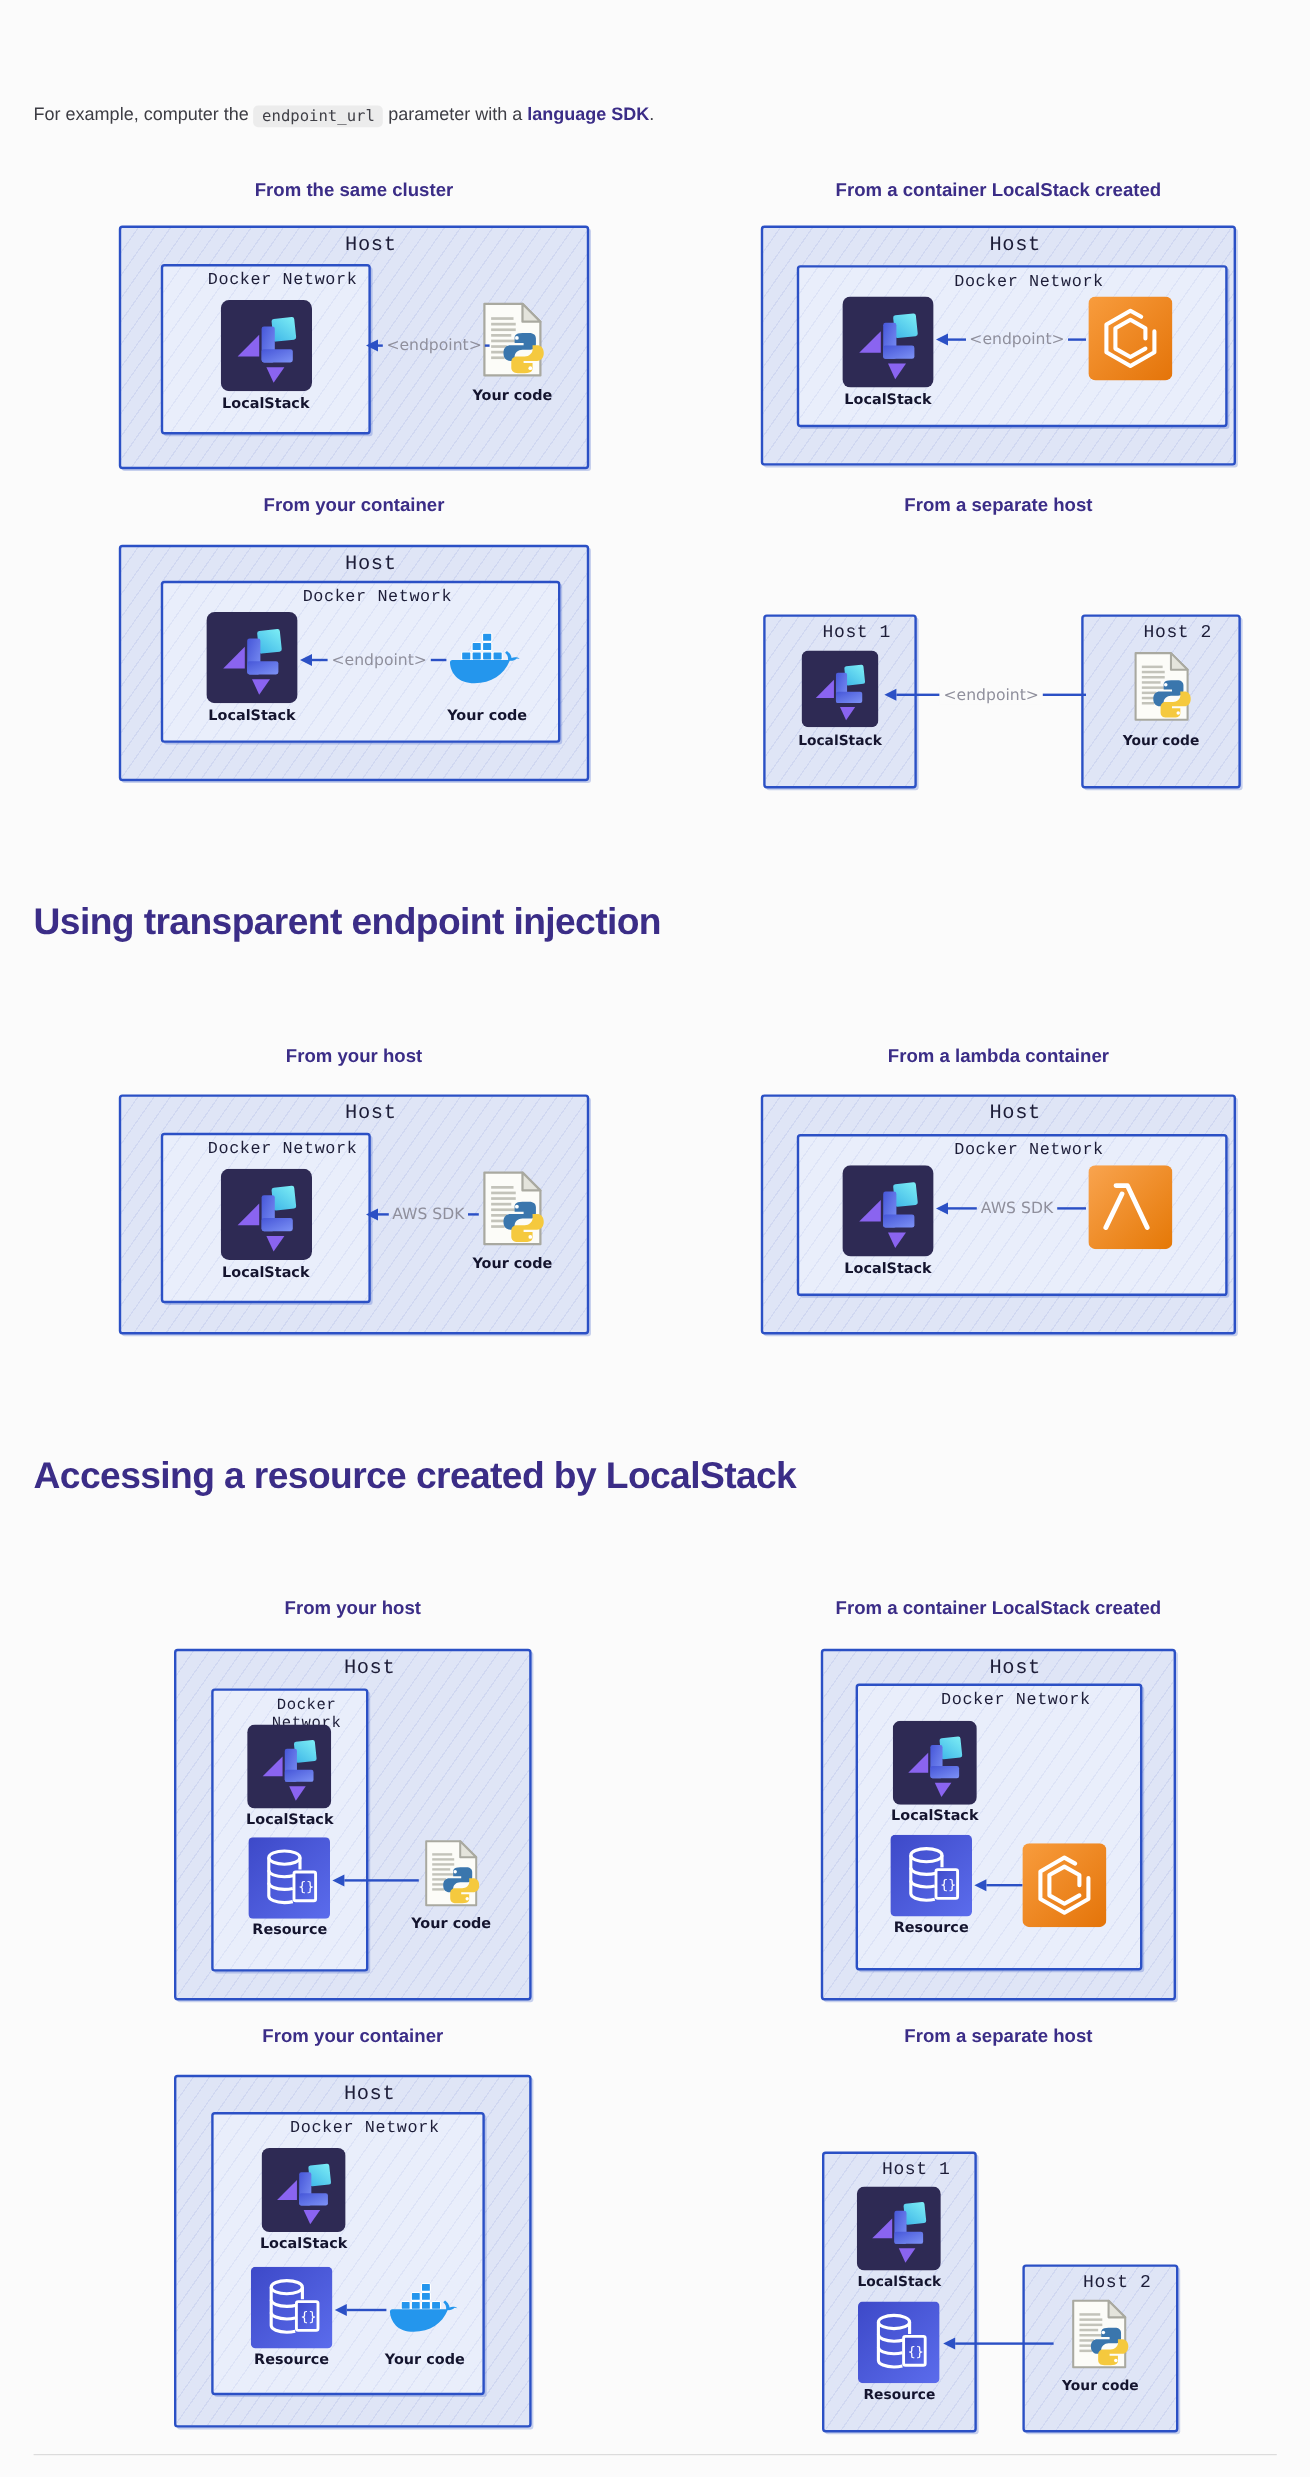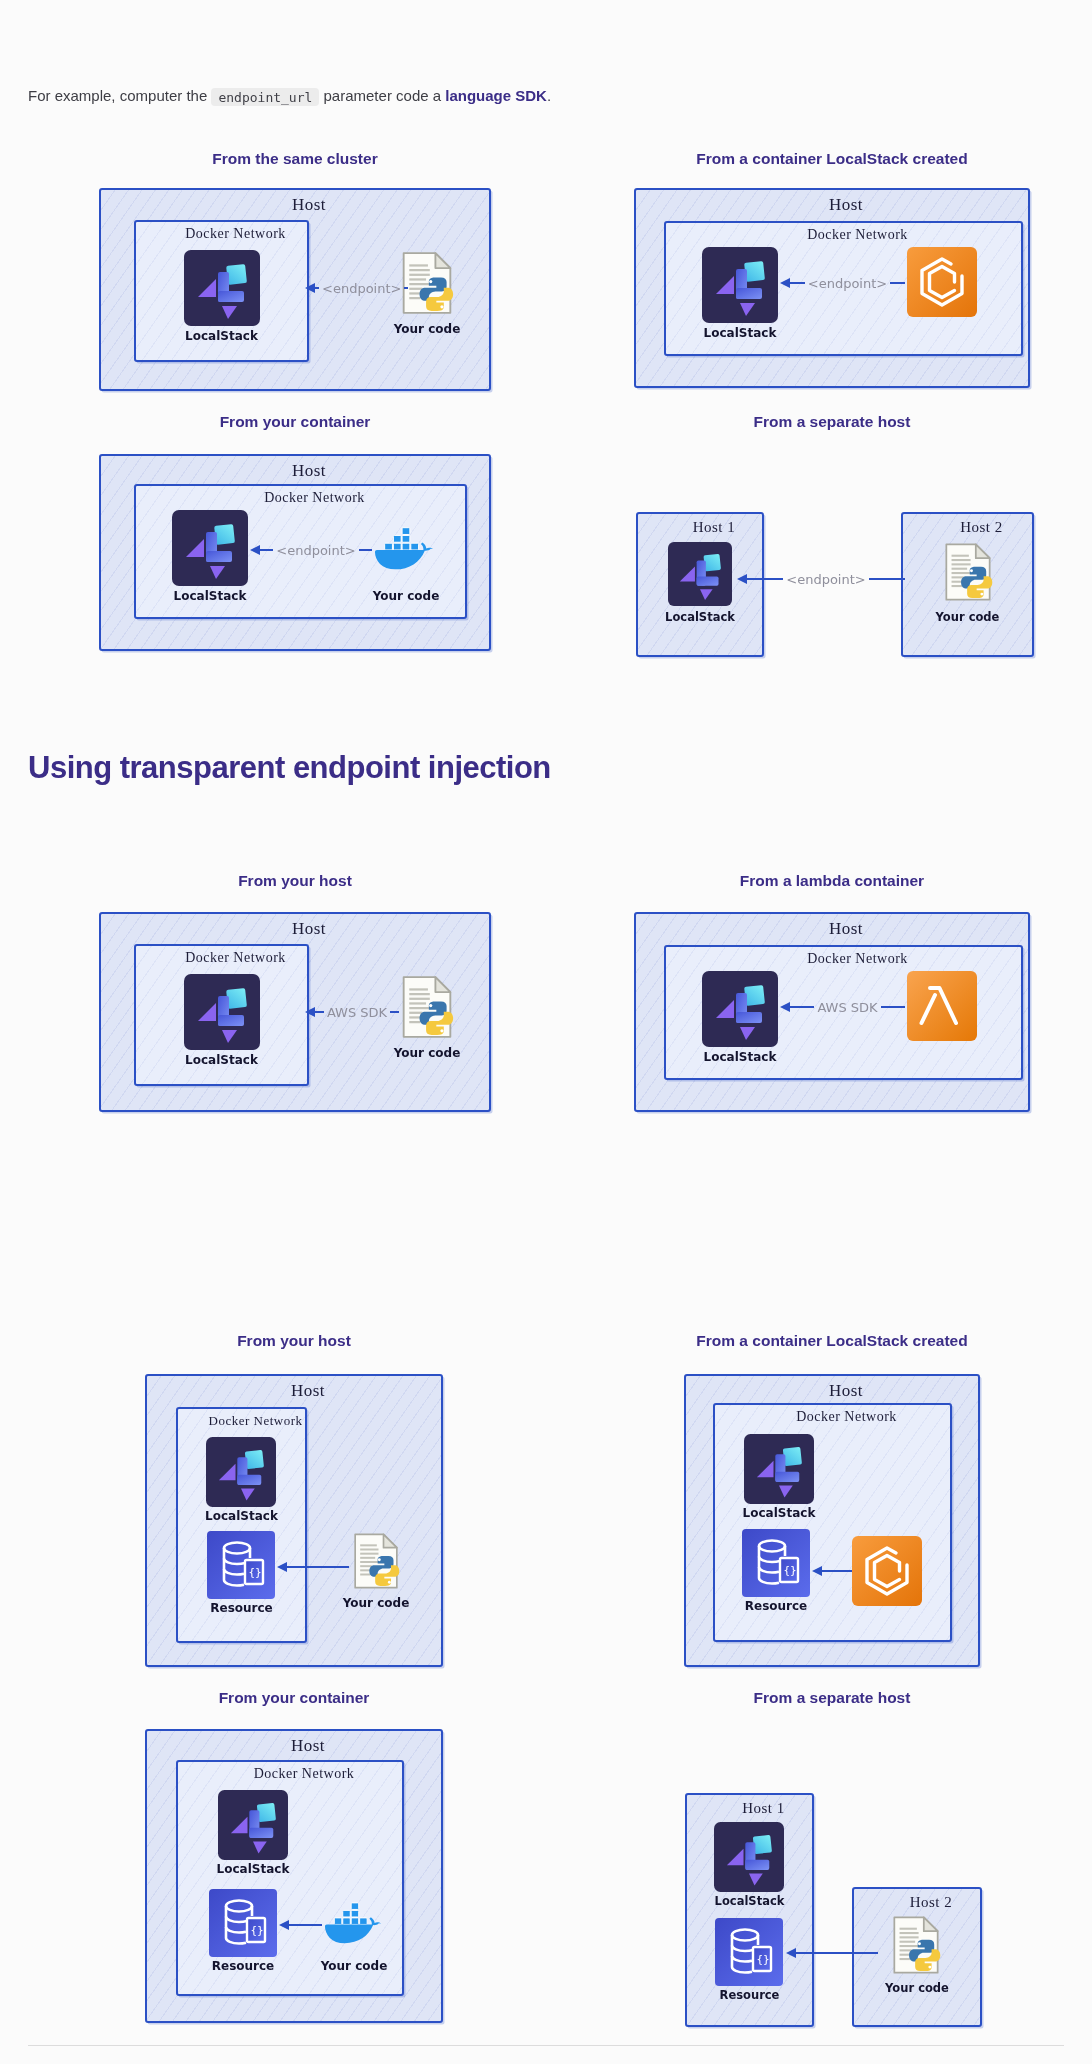--- a/index.html
+++ b/index.html
@@ -14,21 +14,21 @@
   .dtitle{position:absolute;text-align:center;font-size:15.5px;font-weight:bold;
           color:var(--heading,#3b2d87);}
   .diagram{position:absolute;}
   .box{position:absolute;border:2px solid var(--box-border,#2b50c5);border-radius:3px;
        background-color:var(--host-fill,#dfe5f6);
        background-image:repeating-linear-gradient(125deg,rgba(101,119,203,0.12) 0 1px,transparent 1px 11px);
        box-shadow:2px 2px 0 -0.5px rgba(43,80,197,0.25);}
   .box.dn{background-color:var(--network-fill,#e9eefb);
        background-image:repeating-linear-gradient(125deg,rgba(101,119,203,0.09) 0 1px,transparent 1px 12px);}
   .box-label{position:absolute;top:5px;left:0;right:0;text-align:center;font-size:17px;
-       color:#1d1d38;font-family:Liberation Serif, serif;letter-spacing:0.5px;margin-left:28px;}
+       color:#1d1d38;font-family:Liberation Mono, monospace;letter-spacing:0.5px;margin-left:28px;}
   .box-label.small{font-size:14px;top:4px;}
   .box-label.tiny{font-size:13px;}
   .box-label.mini{font-size:15px;}
   .icon-wrap{position:absolute;}
   .icon-wrap svg{display:block;width:100%;height:100%;}
   .icon-label{position:absolute;text-align:center;font-weight:bold;font-size:12px;color:#14142e;
        font-family:"DejaVu Sans",sans-serif;}
   .arrow{position:absolute;display:flex;align-items:center;height:16px;}
   .arrow .head{width:0;height:0;border-top:5px solid transparent;border-bottom:5px solid transparent;
        border-right:10px solid var(--arrow,#2b50c5);}
@@ -61,21 +61,21 @@
     <linearGradient id="g-res" x1="0" y1="0" x2="1" y2="1">
         <stop offset="0" stop-color="#3d49c8"></stop>
         <stop offset="1" stop-color="#5b6cec"></stop>
       </linearGradient>
   </defs>
 </svg>
 
 <div class="page">
 
   <p class="para" style="left:28px;top:85px;margin:0">
-    <span>For example, computer the </span><span class="code">endpoint_url</span><span> parameter code a </span><span class="doclink">language SDK</span><span>.</span>
+    <span>For example, computer the </span><span class="code">endpoint_url</span><span> parameter with a </span><span class="doclink">language SDK</span><span>.</span>
   </p>
 
   <div class="dtitle" style="left:99px;top:150px;width:392px">From the same cluster</div>
   <div class="dtitle" style="left:634px;top:150px;width:396px">From a container LocalStack created</div>
 
   <div class="diagram" style="left:99px;top:188px;width:392px;height:203px">
     <div class="box" style="inset:0">
       <div class="box-label">Host</div>
     </div>
     <div class="box dn" style="left:35px;top:32px;width:171px;height:138px">
@@ -333,20 +333,21 @@
 </div>
       <div class="arrow" style="left:114px;top:52px;width:125px">
         <span class="head"></span>
           <span class="seg"></span>
         <span class="albl">AWS SDK</span>
           <span class="seg"></span>
       </div>
     </div>
   </div>
 
+  <h2 class="h1" style="left:28px;top:1212px">Accessing a resource created by LocalStack</h2>
 
   <div class="dtitle" style="left:145px;top:1332px;width:298px">From your host</div>
   <div class="dtitle" style="left:684px;top:1332px;width:296px">From a container LocalStack created</div>
 
   <div class="diagram" style="left:145px;top:1374px;width:298px;height:293px">
     <div class="box" style="inset:0">
       <div class="box-label">Host</div>
     </div>
     <div class="box dn" style="left:31px;top:33px;width:127px;height:232px">
       <div class="box-label small tiny">Docker Network</div>

